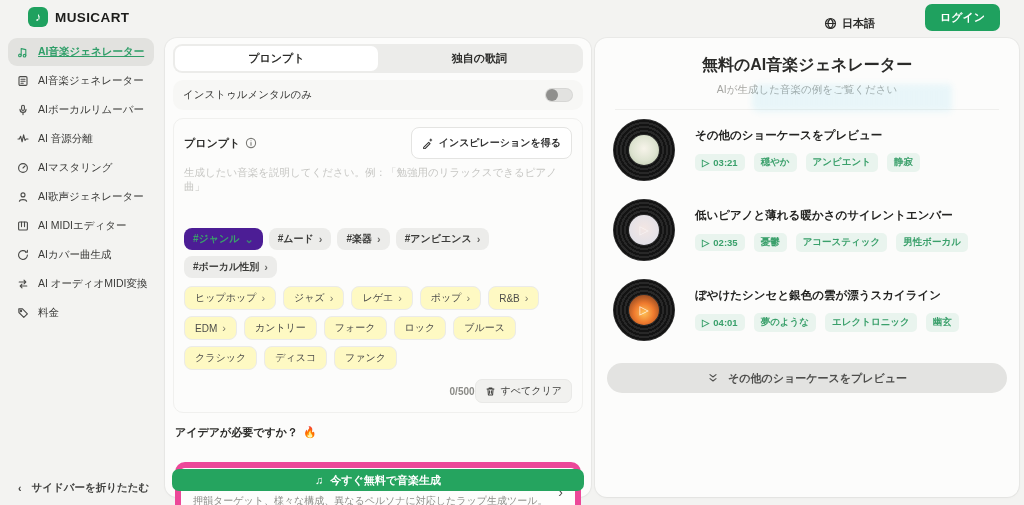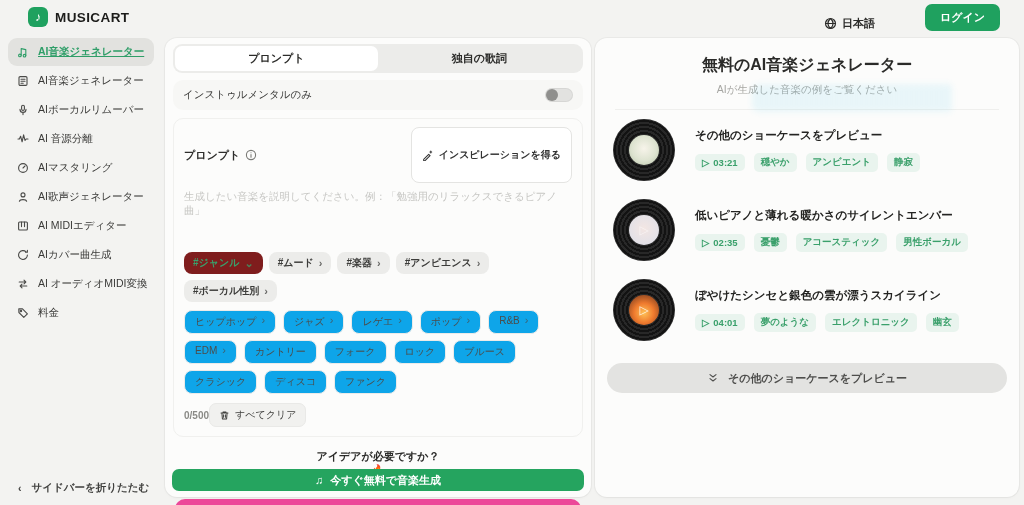--- a/index.html
+++ b/index.html
@@ -48,39 +48,39 @@
     margin-top:7px; padding:8px 10px; background:#f7f7f5; border-radius:10px; }
   .toggle-label { font-size:10.5px; color:#3a3a38; }
   .switch { width:28px; height:14px; border-radius:7px; background:#e2e2e0; position:relative; cursor:pointer;
     box-shadow:inset 0 0 0 1px rgba(0,0,0,.05); }
   .switch .knob { position:absolute; left:1px; top:1px; width:12px; height:12px; border-radius:50%; background:#8f8f8d; }
 
   .prompt-box { margin-top:8px; border:1px solid #f0f0ee; border-radius:10px; padding:8px 10px 9px; }
   .prompt-head { display:flex; justify-content:space-between; align-items:center; }
   .prompt-label { display:flex; align-items:center; gap:5px; font-size:11px; font-weight:bold; color:#2e2e2c; }
   .insp-btn { display:flex; align-items:center; gap:6px; background:#fff; border:1px solid #e4e4e2;
-    border-radius:8px; padding:20px 10px; font-size:10px; font-weight:bold; color:#333; cursor:pointer; font-family:inherit; }
+    border-radius:8px; padding:8px 10px; font-size:10px; font-weight:bold; color:#333; cursor:pointer; font-family:inherit; }
   .prompt-input { width:100%; height:54px; border:none; outline:none; resize:none; background:transparent;
     font-family:inherit; font-size:10.5px; color:#333; margin-top:7px; }
   .prompt-input::placeholder { color:#c6c6c3; }
   .cat-row { display:flex; flex-wrap:wrap; gap:6px; margin-top:4px; }
   .cat-chip { display:flex; align-items:center; gap:5px; background:#ececea; border-radius:8px;
     padding:4px 9px; font-size:10px; font-weight:bold; color:#3c3c3a; cursor:pointer; }
-  .cat-chip.active { background:#7f1d1d; color:#3aa06b; }
+  .cat-chip.active { background:#4c1d95; color:#3aa06b; }
   .chev { font-size:11px; line-height:1; opacity:.75; }
   .genre-row { display:flex; flex-wrap:wrap; gap:6px 7px; margin-top:8px; }
-  .genre-chip { display:flex; gap:5px; background:#0ea5e9; border:1px solid #ebebE9;
+  .genre-chip { display:flex; align-items:center; gap:5px; background:#fef9c3; border:1px solid #ebebE9;
     border-radius:8px; padding:4px 10px; font-size:10px; color:#4c4c4a; cursor:pointer; }
-  .counter-row { display:flex; justify-content:flex-start; align-items:center; margin-top:9px; }
+  .counter-row { display:flex; justify-content:flex-end; align-items:center; margin-top:9px; }
   .char-count { font-size:10px; font-weight:bold; color:#8a8a86; }
   .clear-btn { display:flex; align-items:center; gap:5px; background:#f1f1ef; border:1px solid #e9e9e7;
     border-radius:7px; padding:4px 9px; font-size:10px; color:#3f3f3d; cursor:pointer; font-family:inherit; }
 
   .ideas { margin-top:12px; padding:0 2px; }
-  .ideas-head { display:flex; align-items:center; font-size:11px; font-weight:bold; color:#2c2c2a;flex-direction:column; }
+  .ideas-head { display:flex; align-items:center; gap:5px; font-size:11px; font-weight:bold; color:#2c2c2a; }
   .idea-card { margin-top:22px; border:6px solid #ec4899; background:#fdfdfc; border-radius:10px;
     padding:8px 12px; display:flex; justify-content:space-between; align-items:center; cursor:pointer; }
   .idea-title { font-size:10.5px; font-weight:bold; color:#333331; }
   .idea-desc { font-size:10px; color:#8e8e8a; margin-top:4px; }
   .idea-arrow { color:#4a4a48; font-size:14px; padding-left:10px; }
 
   .generate-btn { position:absolute; left:7px; right:7px; bottom:6px; height:22px; border:none;
     background:#25a45f; border-radius:7px; color:#fff; font-size:11px; font-weight:bold;
     display:flex; align-items:center; justify-content:center; gap:7px; cursor:pointer; font-family:inherit; }
 

